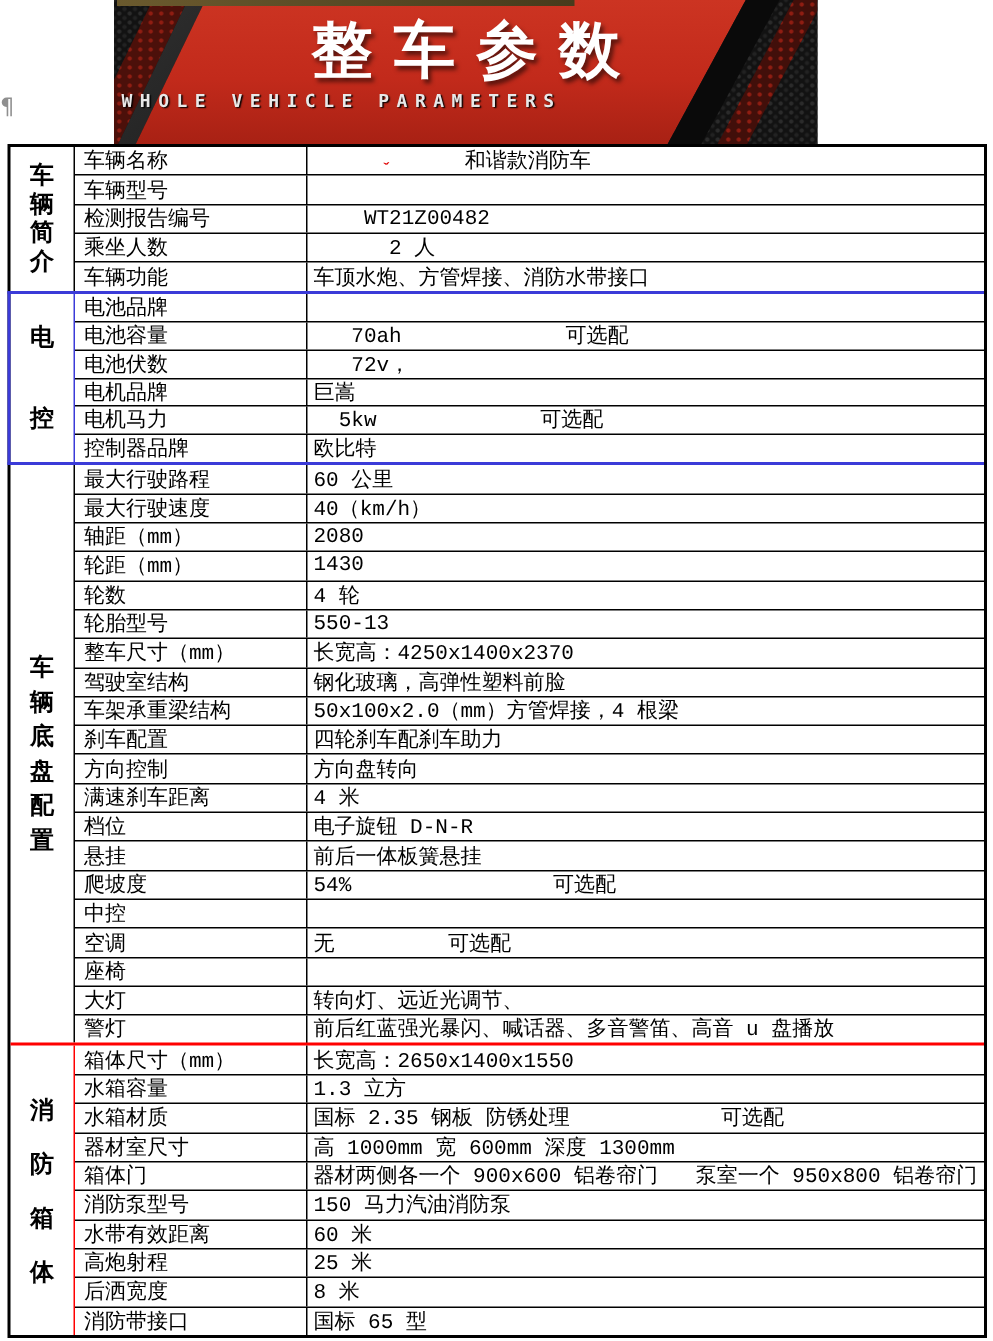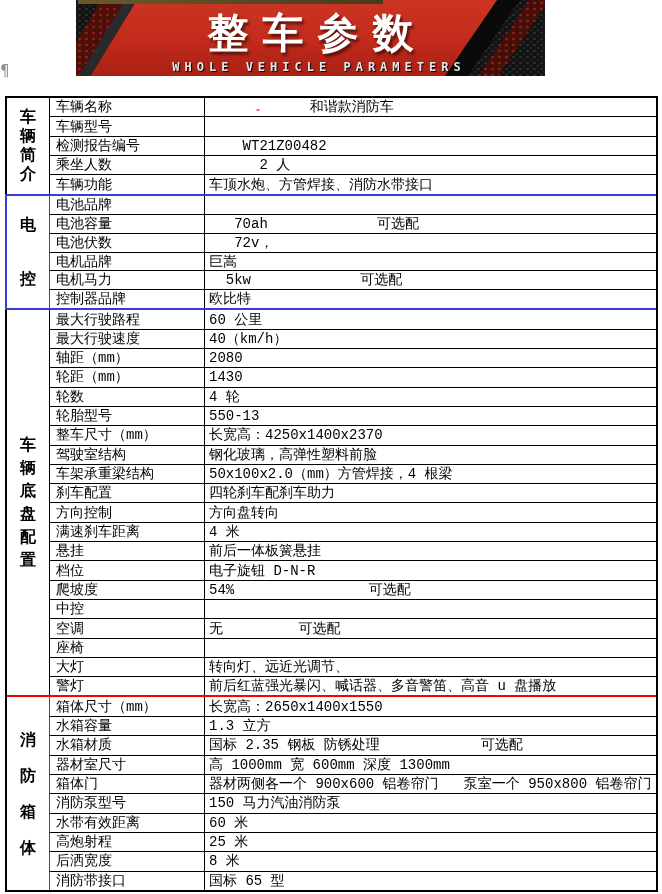--- a/index.html
+++ b/index.html
@@ -2,21 +2,21 @@
 <html><head>
 <meta charset="utf-8">
 <style>
   html,body{margin:0;padding:0;}
   body{
     width:662px;height:894px;position:relative;background:#fff;
     font-family:"DejaVu Sans","Liberation Sans",sans-serif;
     -webkit-font-smoothing:antialiased;
   }
   
-  .banner{position:absolute;left:76px;top:0;width:469px;height:76px;background:#0d0d0d;overflow:hidden;}
+  .banner{position:absolute;left:76px;top:0;width:469px;height:96px;background:#0d0d0d;overflow:hidden;}
   .layer{position:absolute;inset:0;}
   .hexbase{
     background-color:#121212;
     background-image:
       radial-gradient(circle,#2b2b2b 1.1px,transparent 1.7px),
       radial-gradient(circle,#222 1.1px,transparent 1.7px);
     background-size:7px 6px,7px 6px;
     background-position:0 0,3.5px 3px;
   }
   .stripe-reddots-left{
@@ -44,22 +44,22 @@
     clip-path:polygon(96.6% 0,100.8% 0,90% 100%,85.8% 100%);
   }
   .top-strip{position:absolute;left:2px;top:0;width:305px;height:4px;
     background:linear-gradient(90deg,#6b5a2e,#473b1c);}
   .banner-title{
     position:absolute;left:0;right:0;top:6px;text-align:center;
     color:#fff;font-size:41px;font-weight:bold;letter-spacing:14px;padding-left:14px;
     text-shadow:2px 3px 3px rgba(0,0,0,.55);
   }
   .banner-subtitle{
-    position:absolute;left:0;right:0;top:60px;text-align:center;
-    color:#e8e8e8;font-size:12px;font-weight:bold;letter-spacing:5px;padding-left:17px;
+    position:absolute;left:0;right:0;top:60px;text-align:left;
+    color:#e8e8e8;font-size:12px;font-weight:bold;letter-spacing:5px;padding-left:5px;
     font-family:"DejaVu Sans Mono","Liberation Mono",monospace;
     text-shadow:1px 1px 1px #000;
   }
   .pilcrow{position:absolute;left:0;top:62px;color:#8f8f8f;font-size:15px;}
   
   .spec-table{
     position:absolute;left:5px;top:96px;width:653px;height:796px;
     display:flex;flex-direction:column;border:2px solid #000;box-sizing:border-box;background:#fff;
   }
   .section{display:flex;box-sizing:border-box;min-height:0;}
@@ -216,26 +216,26 @@
         </div>
         <div class="row">
           <div class="cell-label">方向控制</div>
           <div class="cell-value">方向盘转向</div>
         </div>
         <div class="row">
           <div class="cell-label">满速刹车距离</div>
           <div class="cell-value">4 米</div>
         </div>
         <div class="row">
+          <div class="cell-label">档位</div>
+          <div class="cell-value">电子旋钮 D-N-R</div>
+        </div>
+        <div class="row">
           <div class="cell-label">悬挂</div>
           <div class="cell-value">前后一体板簧悬挂</div>
-        </div>
-        <div class="row">
-          <div class="cell-label">档位</div>
-          <div class="cell-value">电子旋钮 D-N-R</div>
         </div>
         <div class="row">
           <div class="cell-label">爬坡度</div>
           <div class="cell-value">54%                可选配</div>
         </div>
         <div class="row">
           <div class="cell-label">中控</div>
         </div>
         <div class="row">
           <div class="cell-label">空调</div>

